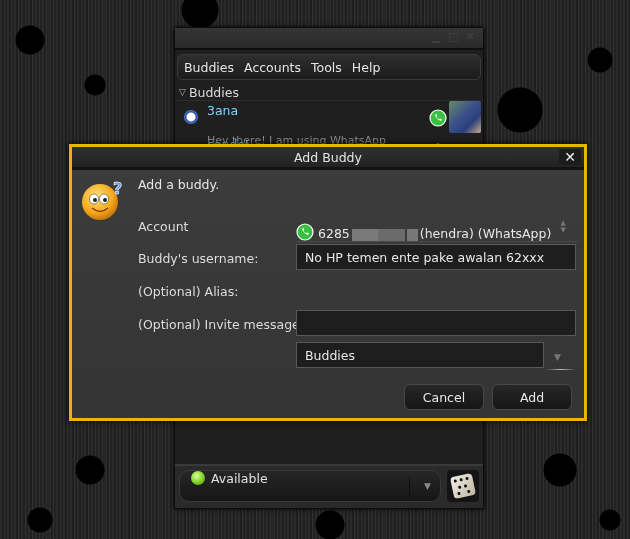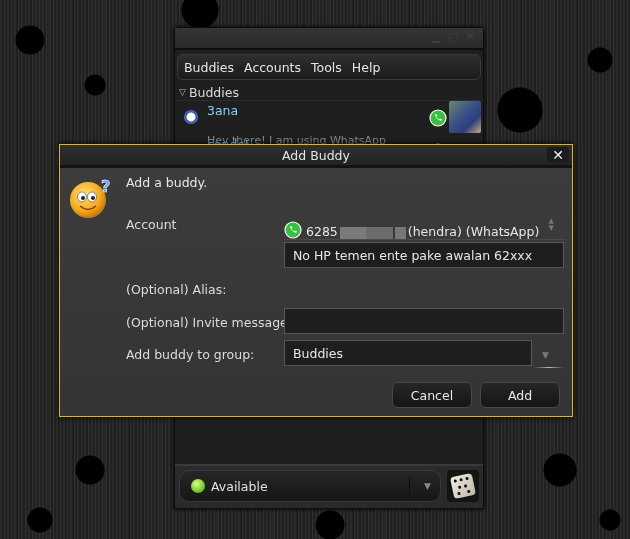--- a/index.html
+++ b/index.html
@@ -43,34 +43,34 @@
   .buddy-row .msg { position:absolute; left:32px; top:33px; color:#8a8a8a; font-size:11px; }
   .buddy-row .wa { position:absolute; right:36px; top:8px; }
   .buddy-row .avatar { position:absolute; right:2px; top:0; width:32px; height:32px; background:linear-gradient(135deg,#6a8a6a,#3b4f8a 45%,#2b3f7a 70%,#caa98a); border-radius:2px; }
   .bw-bottom {
     position:absolute; left:0; right:0; bottom:0; height:42px;
     background:#2a2a2a; border-top:2px solid #3a3a3a;
   }
   .status-select {
     position:absolute; left:4px; top:4px; width:260px; height:30px;
     background:linear-gradient(#262626,#161616); border:1px solid #383838; border-radius:10px;
-    display:flex; align-items:center;
+    display:flex; align-items:flex-start;
   }
   .status-select .dot { width:14px; height:14px; border-radius:50%; margin-left:11px; background:radial-gradient(circle at 40% 35%, #d8ff9a, #7fd020 55%, #4a8a10); }
   .status-select .lbl { margin-left:6px; color:#e0e0e0; font-size:12.5px; }
   .status-select .sep { position:absolute; right:30px; top:6px; width:1px; height:18px; background:#0d0d0d; }
   .status-select .arrow { position:absolute; right:9px; top:10px; color:#888; font-size:9px; }
   .dice-button { position:absolute; right:4px; top:4px; width:32px; height:32px; background:#141414; border-radius:4px; display:flex; align-items:center; justify-content:center; }
   .dice { width:22px; height:22px; background:linear-gradient(135deg,#f3efe4,#bdb6a4); border-radius:4px; position:relative; transform:rotate(-12deg); }
   .dice i { position:absolute; width:3px; height:3px; background:#111; border-radius:50%; }
 
   
   .dialog {
-    position:absolute; left:59px; top:144px; width:512px; height:271px;
-    background:#22c55e; border:1px solid #eab308; box-shadow:0 0 6px #000;
+    position:absolute; left:69px; top:144px; width:512px; height:271px;
+    background:#22c55e; border:3px solid #eab308; box-shadow:0 0 6px #000;
   }
   .dlg-titlebar { position:relative; height:20px; background:linear-gradient(#303030,#222); border-bottom:3px solid #121212; }
   .dlg-title { position:absolute; left:0; right:0; top:3px; text-align:center; color:#e4e4e4; font-size:12.5px; }
   .dlg-close { position:absolute; right:3px; top:2px; width:22px; height:16px; background:#1c1c1c; border-radius:3px; color:#f0f0f0; font-size:14px; font-weight:bold; line-height:16px; text-align:center; }
   .dlg-body { position:absolute; left:0; right:0; top:23px; bottom:0; background:linear-gradient(#3c3c3c,#343434); }
   .smiley { position:absolute; left:8px; top:8px; width:44px; height:44px; }
   .heading { position:absolute; left:66px; top:7px; color:#e6e6e6; font-size:12.5px; }
   .lbl { position:absolute; left:66px; color:#dcdcdc; font-size:12.5px; }
   .account-select { position:absolute; left:224px; top:45px; width:282px; height:26px; border-bottom:1px solid #4a4a4a; display:flex; align-items:flex-end; }
   .account-select .txt { color:#e6e6e6; font-size:12.5px; margin-left:4px; }
@@ -173,28 +173,28 @@
     <div class="lbl" style="top:49px">Account</div>
     <div class="account-select">
       <svg width="18" height="18" viewBox="0 0 18 18">
           <circle cx="9" cy="9" r="8" fill="#38c140" stroke="#fff" stroke-width="1.2"></circle>
           <path d="M6 6c1 3 3 5 6 6l1-1.5-2-1-1 .8c-1-.5-2-1.5-2.5-2.5l.8-1-1-2z" fill="#fff"></path>
         </svg>
       <span class="txt"><span>6285</span><span class="blur"></span><span>(hendra) (WhatsApp)</span></span>
       <span class="spin">▲<br>▼</span>
     </div>
 
+    <div class="lbl" style="top:81px">Buddy's username:</div>
     <div class="field" style="top:74px"><span>No HP temen ente pake awalan 62xxx</span></div>
 
     <div class="lbl" style="top:114px">(Optional) Alias:</div>
 
     <div class="lbl" style="top:147px">(Optional) Invite message:</div>
     <div class="field" style="top:140px"><span></span></div>
 
-    <div class="lbl" style="top:179px">Add buddy to group:</div>
     <div class="group-combo" style="top:172px"><span>Buddies</span></div>
     <span class="group-arrow" style="top:182px">▼</span>
     <span class="group-line" style="top:199px"></span>
 
     <div class="btn" style="left:420px;top:214px">Add</div>
     <div class="btn" style="left:332px;top:214px">Cancel</div>
   </div>
 </div>
 
 </body></html>

